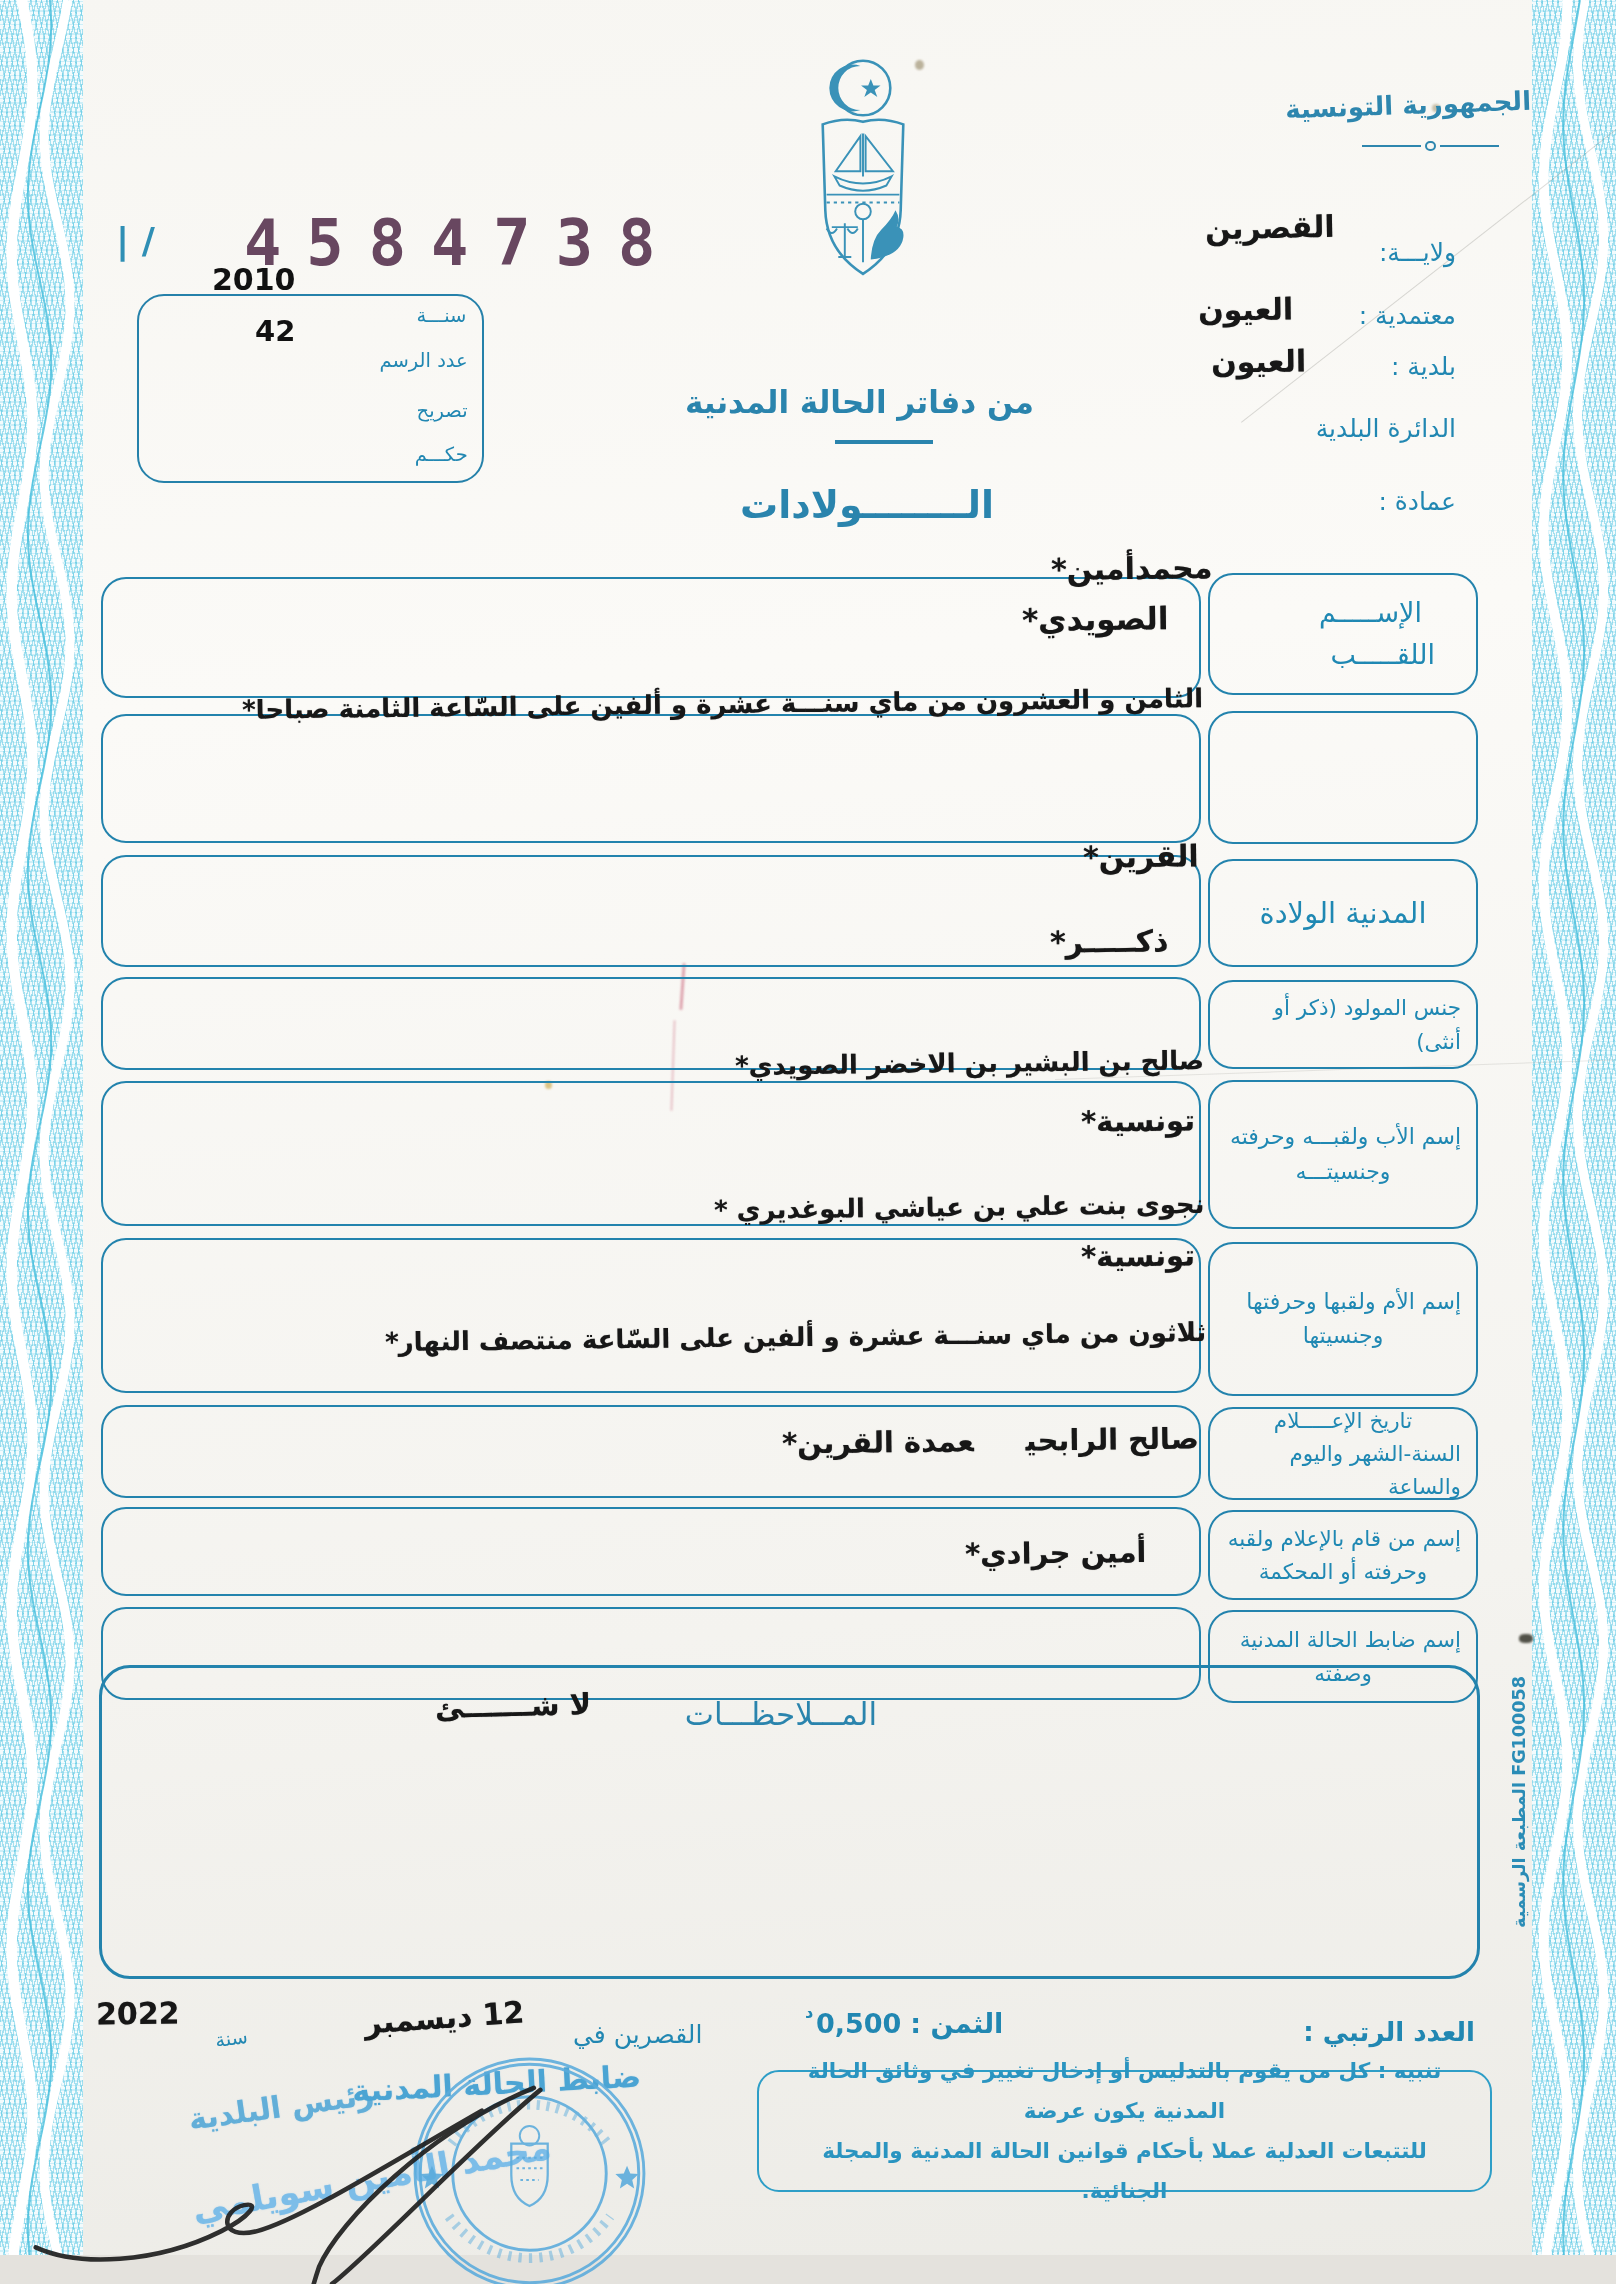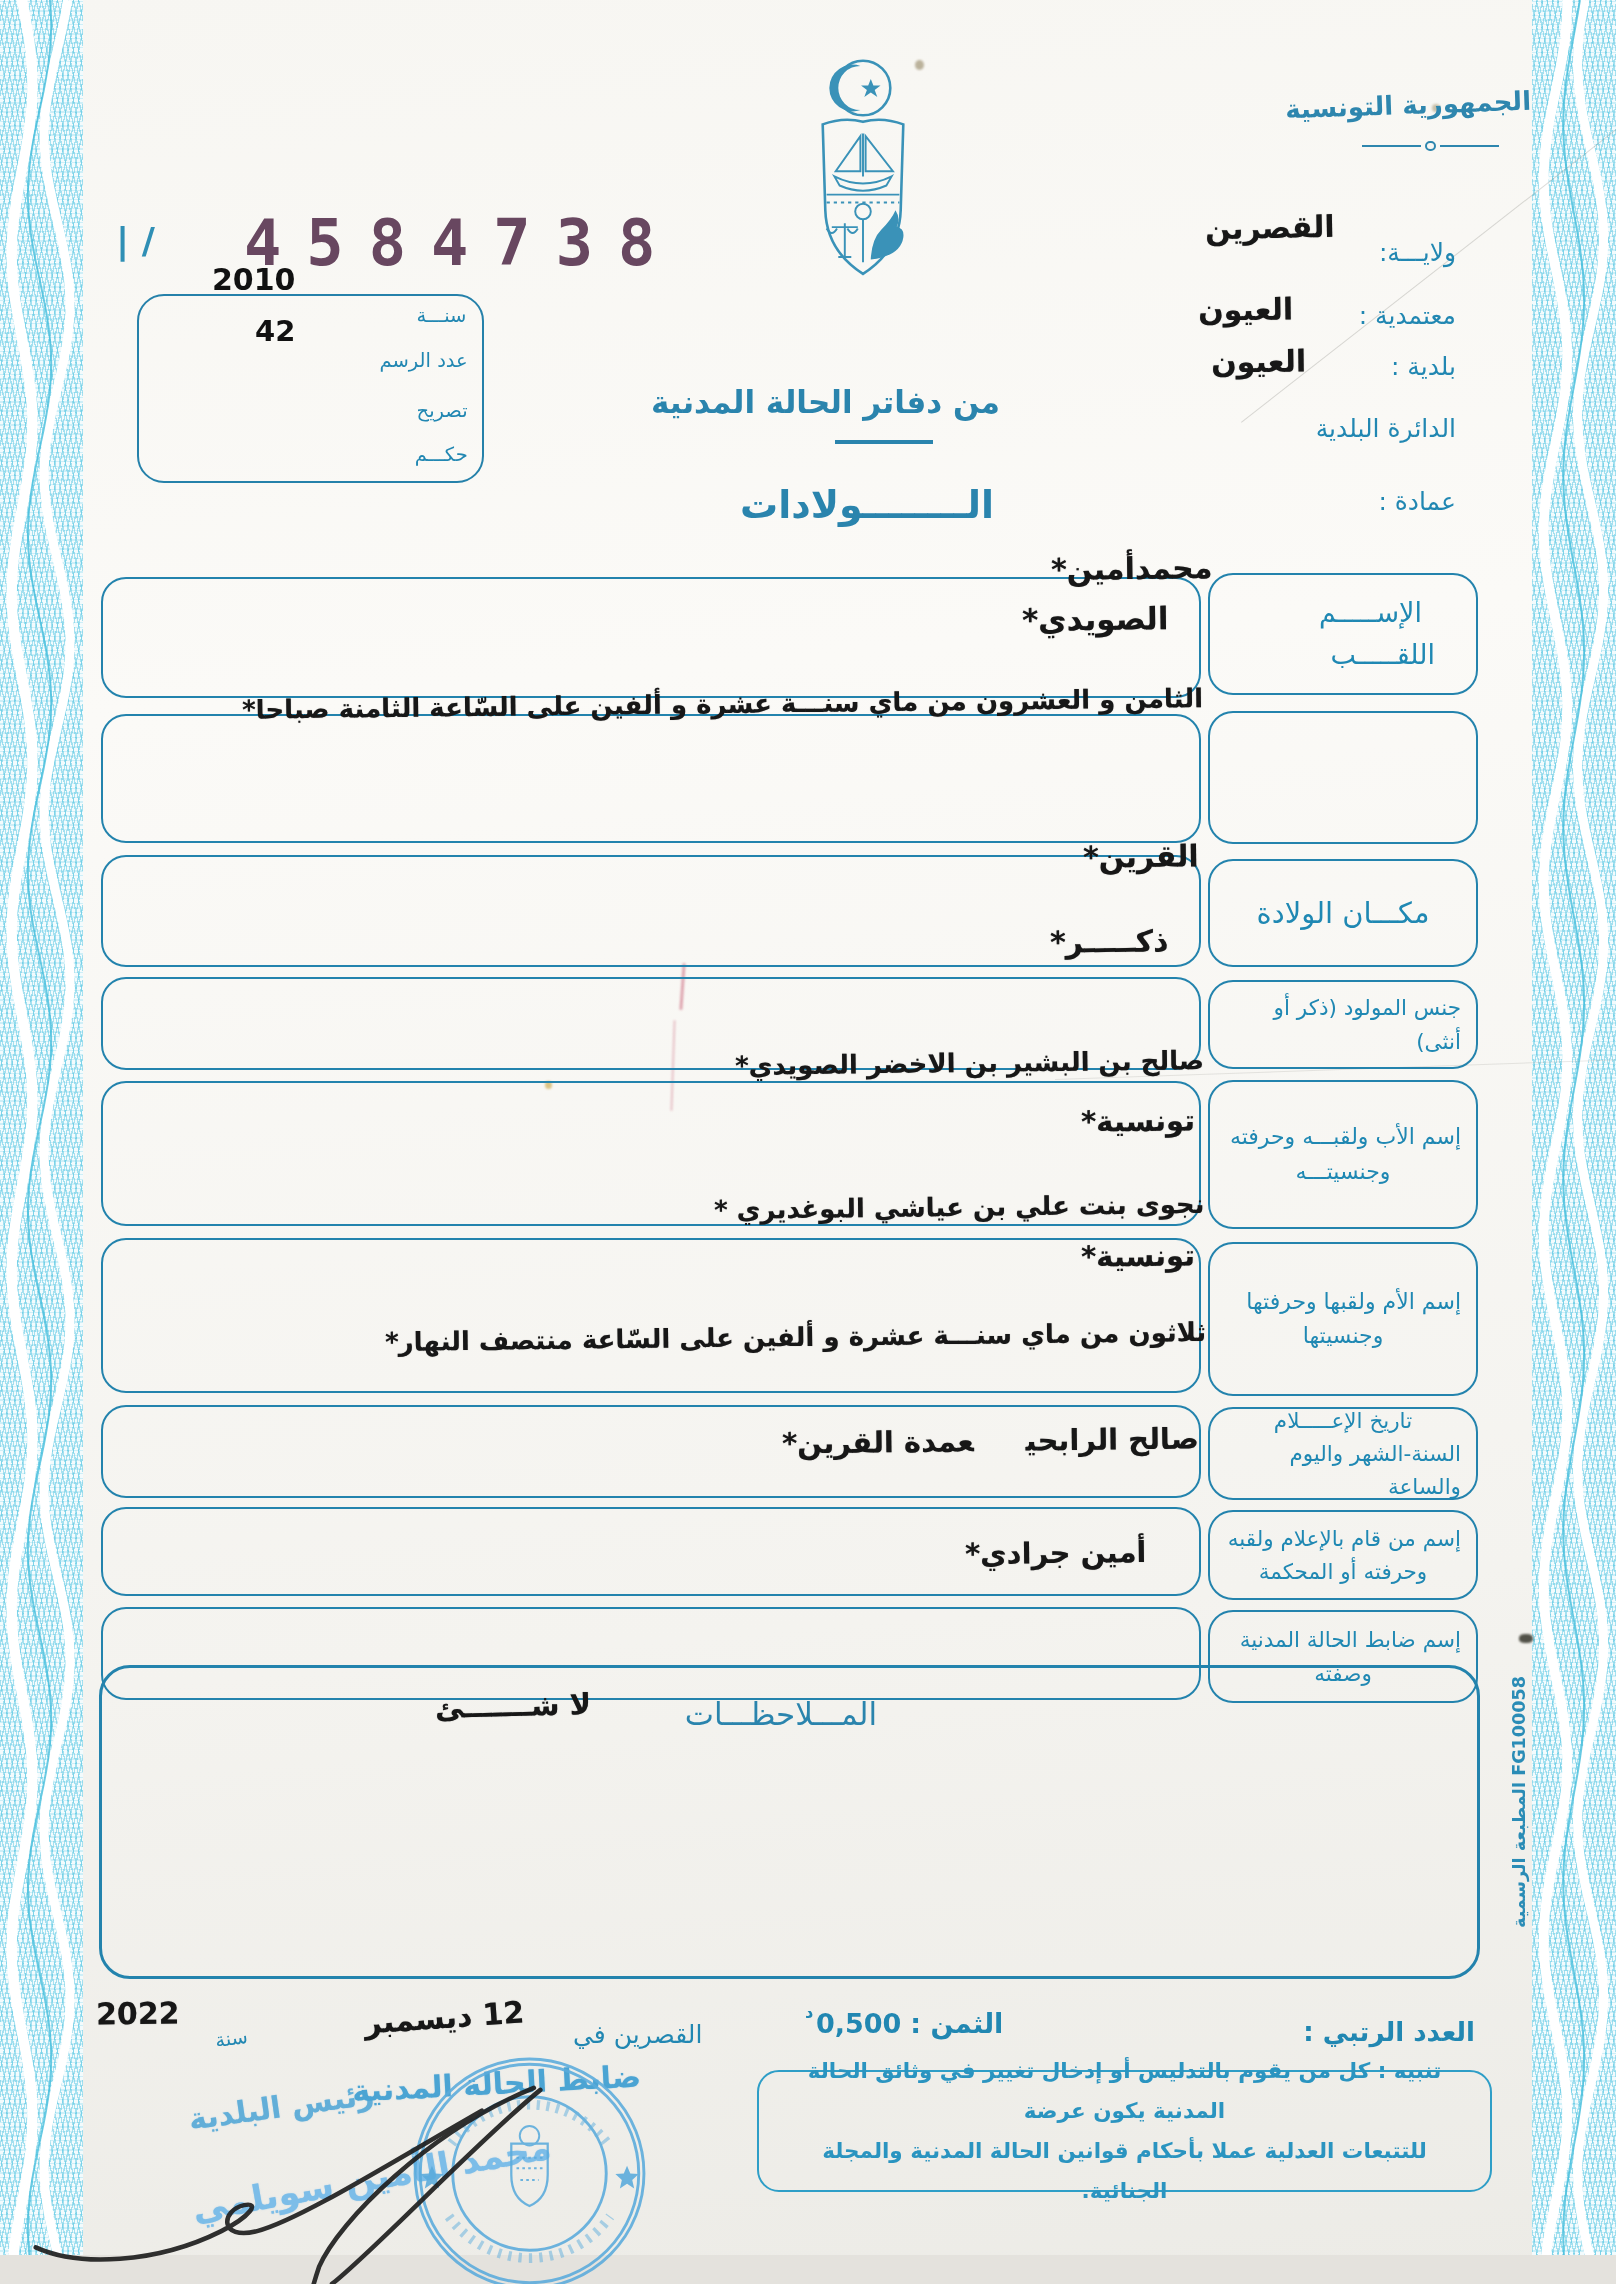--- a/index.html
+++ b/index.html
@@ -98,35 +98,35 @@
     <path d="M 104 124 L 104 178 L 146 178 Z" stroke-width="3"></path>
     <path d="M 56 186 Q 100 208 144 186 L 136 200 Q 100 216 64 200 Z" stroke-width="3"></path>
     <path d="M 44 214 H 156" stroke-width="3"></path>
     <path d="M 44 226 H 156" stroke-width="3" stroke-dasharray="5 6"></path>
     <circle cx="100" cy="240" r="12" stroke-width="3"></circle>
     <path d="M 100 252 V 318" stroke-width="3"></path>
     <path d="M 72 258 V 310 M 52 264 H 92 M 44 266 q 8 14 16 0 M 76 266 q 8 14 16 0 M 62 310 H 82" stroke-width="3"></path>
     <path d="M 112 312 q 2 -30 16 -44 q 16 -16 22 -30 q 8 12 2 26 q 12 2 10 16 q -4 28 -50 34 z" fill="#2688b2" stroke="none"></path>
   </svg>
 
-  <div class="abs" style="left:651px;top:384px;width:417px;text-align:left;font-size:31px;font-weight:700;color:#2a84ad">من دفاتر الحالة المدنية</div>
+  <div class="abs" style="left:651px;top:384px;width:417px;text-align:center;font-size:31px;font-weight:700;color:#2a84ad">من دفاتر الحالة المدنية</div>
   <div class="abs" style="left:835px;top:440px;width:98px;height:3.9px;background:#2a84ad"></div>
   <div class="abs" style="left:691px;top:483px;width:352px;text-align:center;font-size:38px;font-weight:700;color:#2a84ad">الــــــــولادات</div>
 
   <div class="lbox" style="left:1208px;top:573px;width:270px;height:122px"></div>
   <div class="lbl" style="left:1208px;top:573px;width:270px;height:122px;font-size:27px">
     <div class="ll" style="padding-right:39px">الإســـــم</div>
     <div class="ll" style="padding-right:26px">اللقـــــب</div>
   </div>
 
   <div class="lbox" style="left:1208px;top:711px;width:270px;height:133px"></div>
 
   <div class="lbox" style="left:1208px;top:859px;width:270px;height:108px"></div>
   <div class="lbl" style="left:1208px;top:859px;width:270px;height:108px;font-size:29px">
-    <div class="ll llc">مكـــان الولادة</div>
+    <div class="ll llc">المدنية الولادة</div>
   </div>
 
   <div class="lbox" style="left:1208px;top:980px;width:270px;height:89px"></div>
   <div class="lbl" style="left:1208px;top:980px;width:270px;height:89px;font-size:21.5px">
     <div class="ll">جنس المولود (ذكر أو أنثى)</div>
   </div>
 
   <div class="lbox" style="left:1208px;top:1080px;width:270px;height:149px"></div>
   <div class="lbl" style="left:1208px;top:1080px;width:270px;height:149px;font-size:22px">
     <div class="ll">إسم الأب ولقبـــه وحرفته</div>

